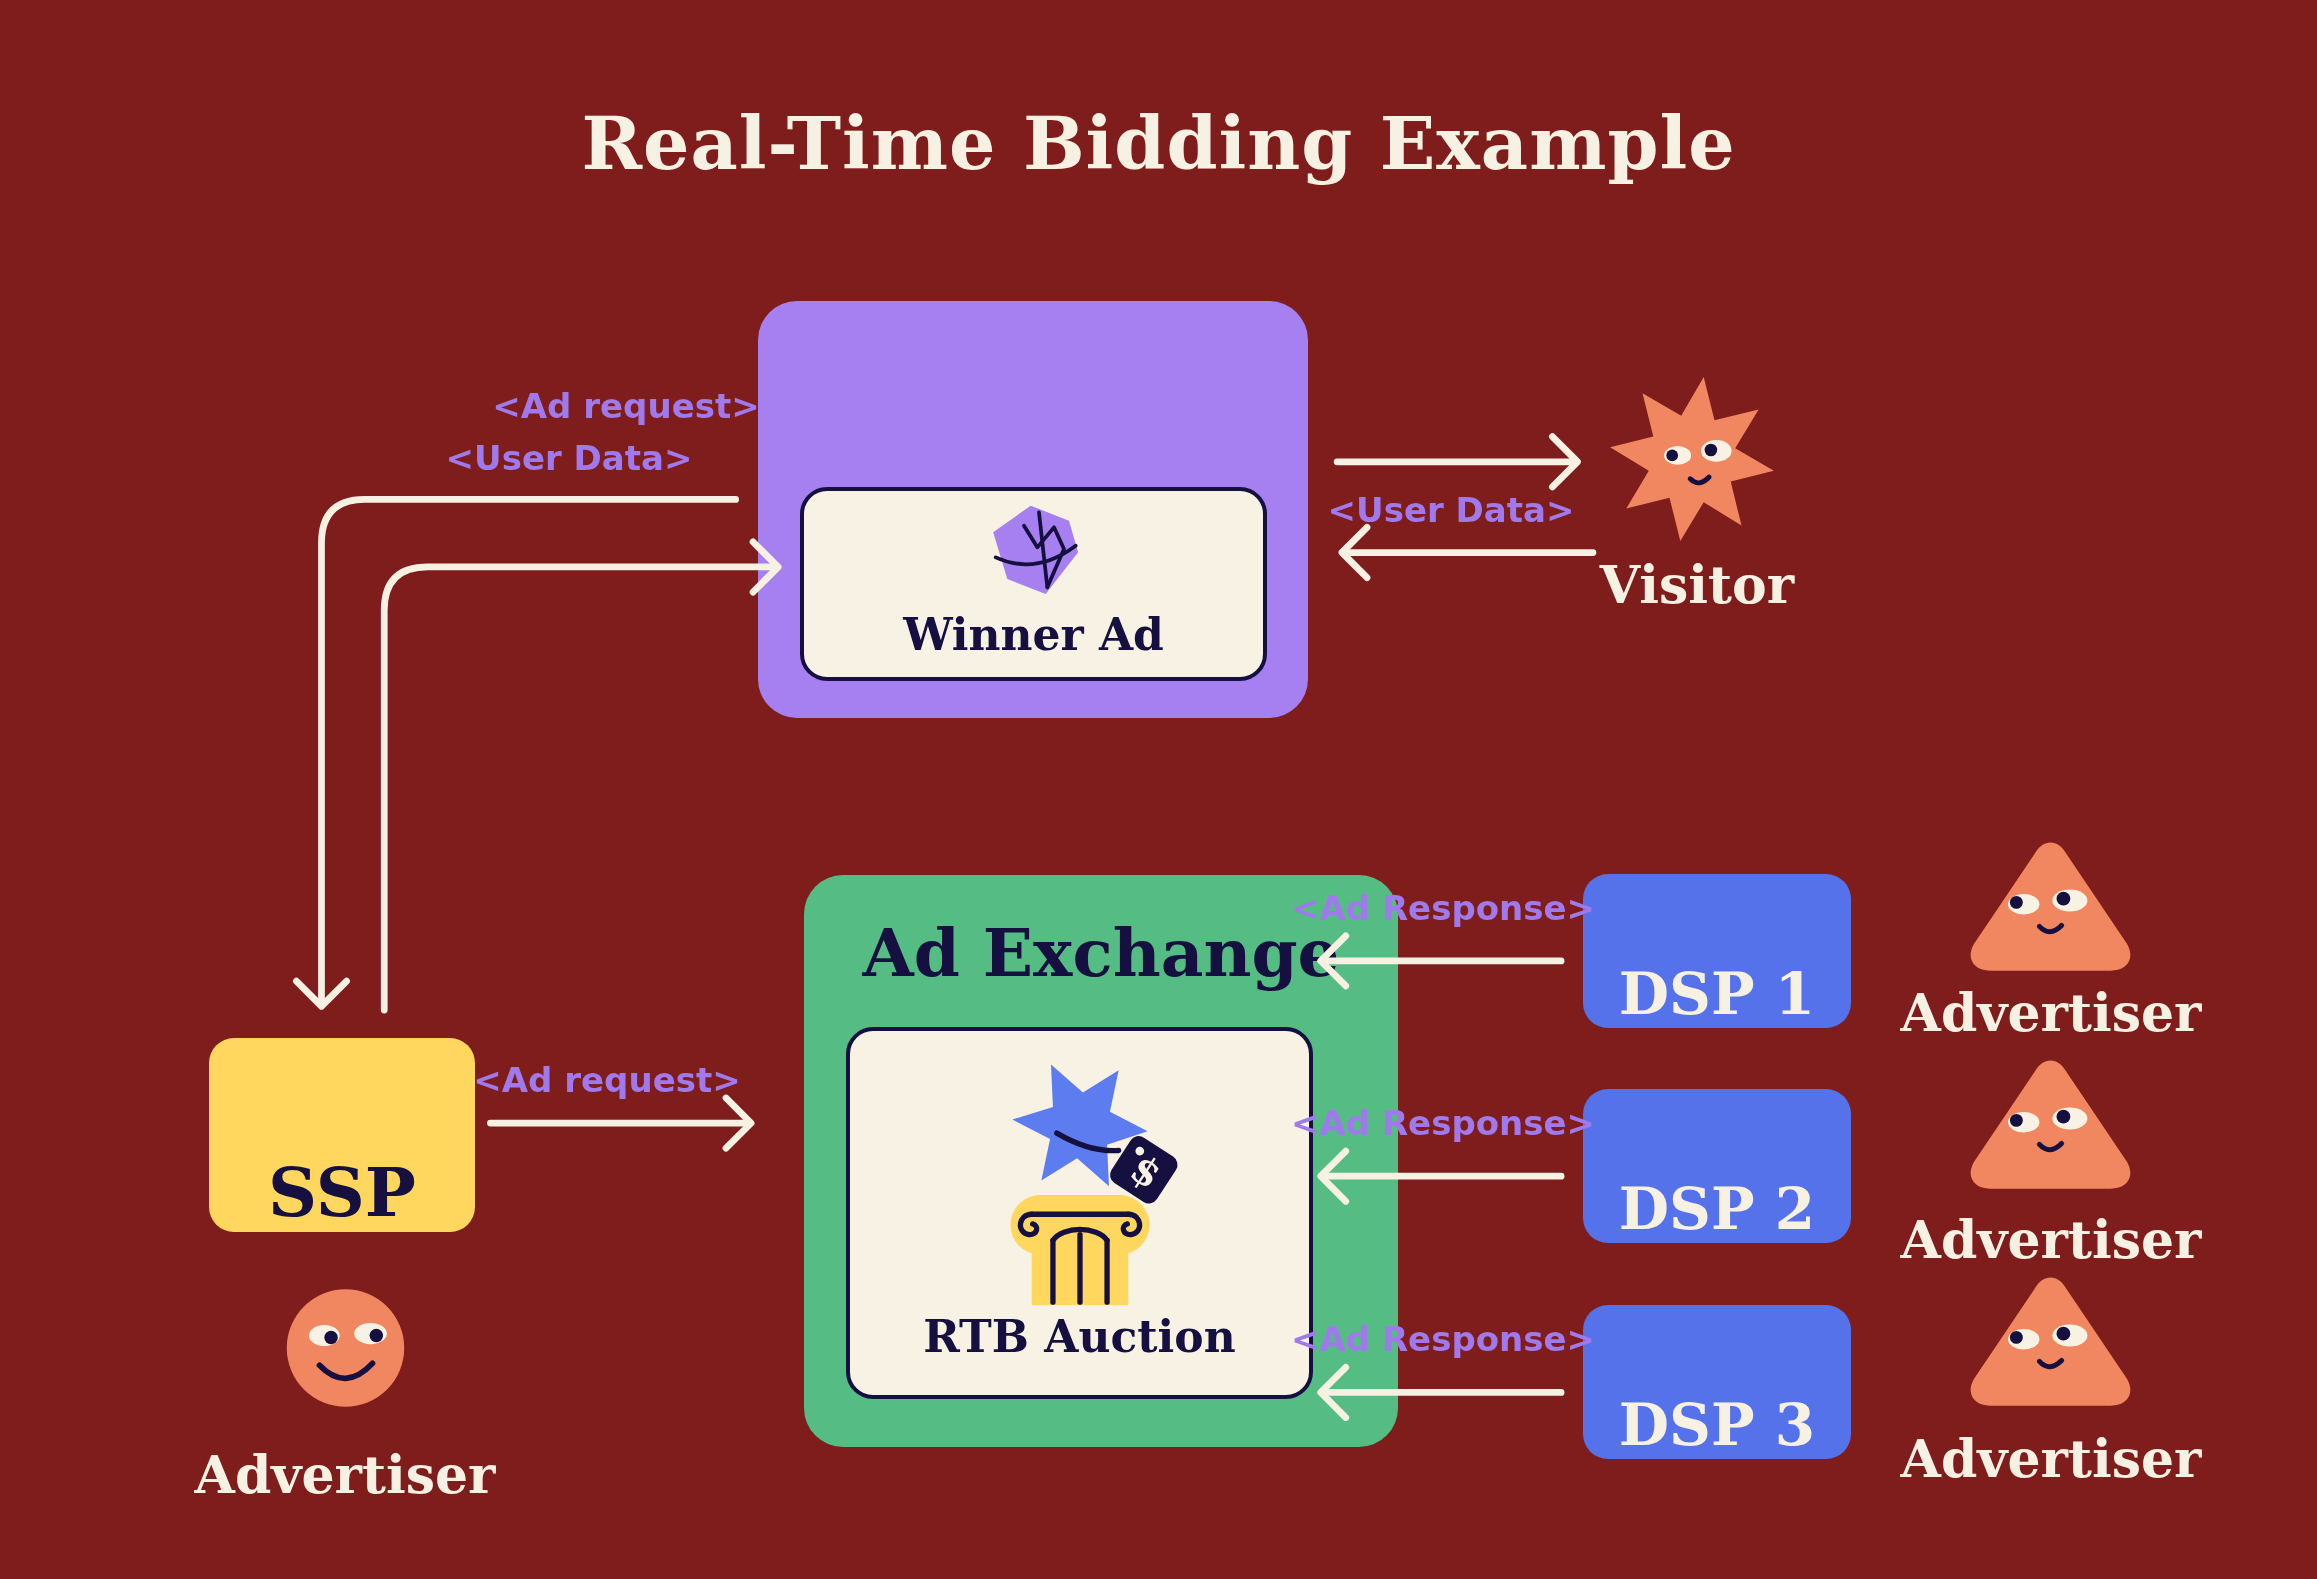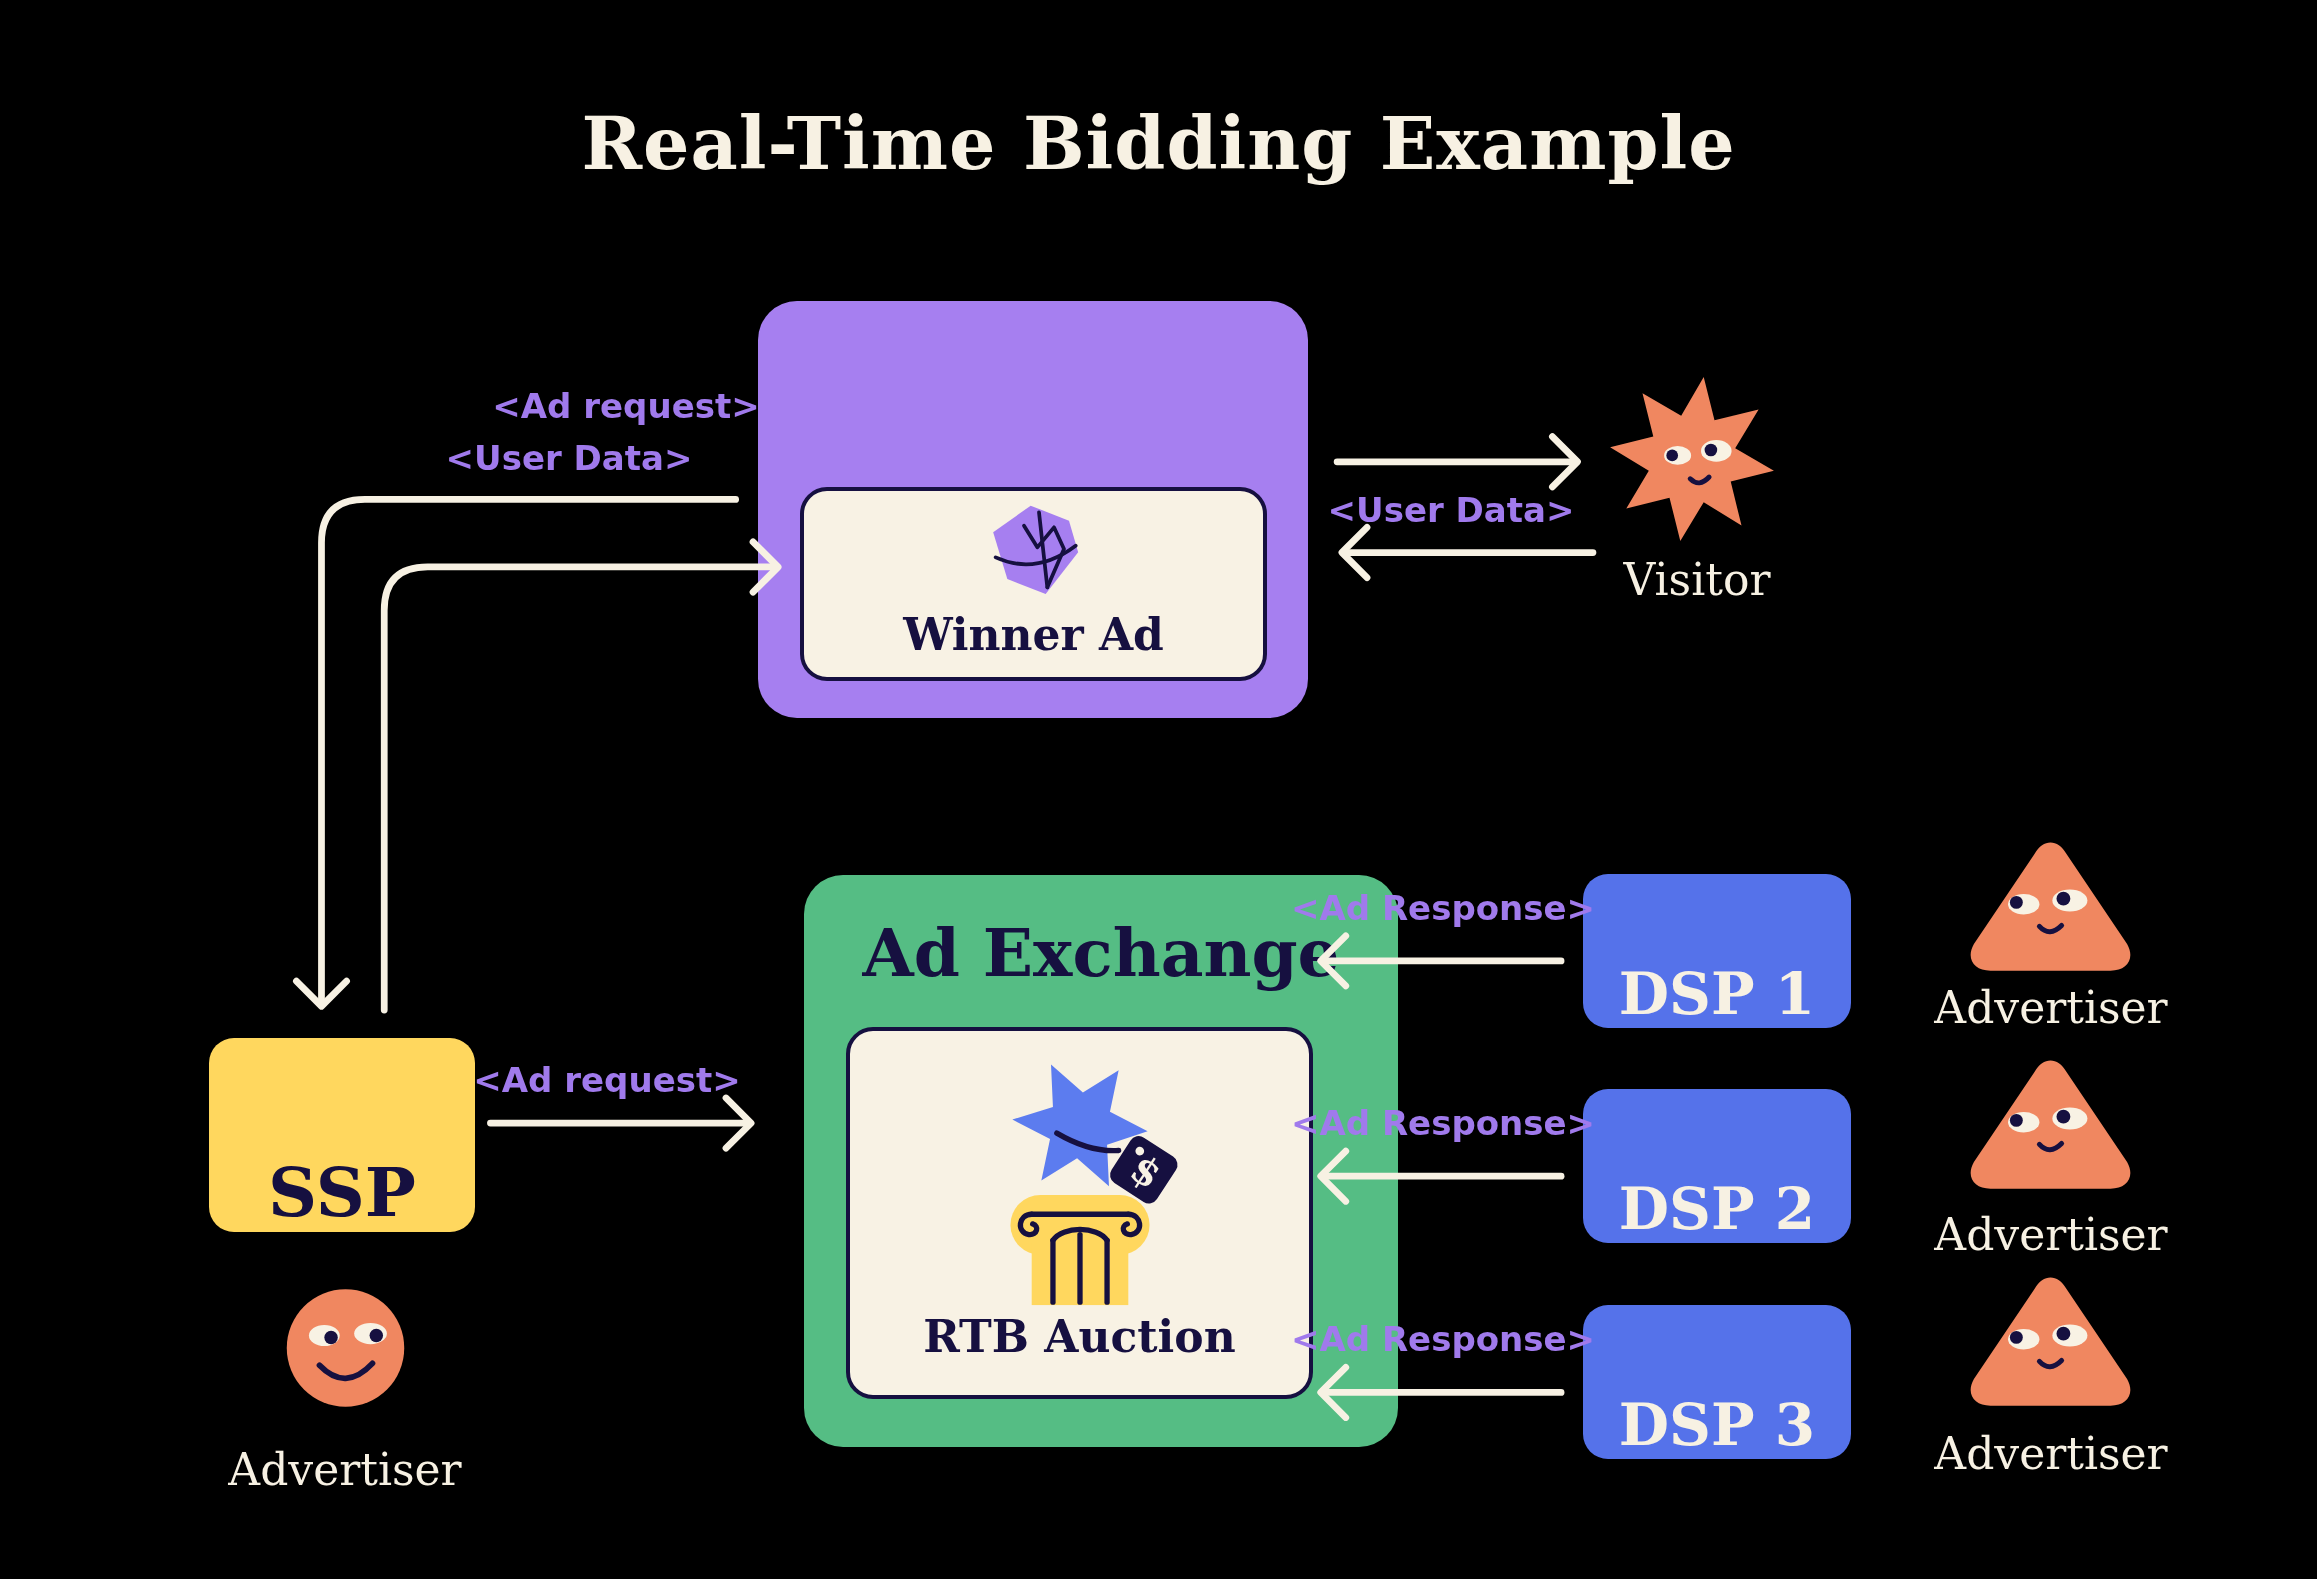--- a/index.html
+++ b/index.html
@@ -1,19 +1,19 @@
 <!DOCTYPE html>
 <html><head>
 <meta charset="utf-8">
 <style>
   * { margin:0; padding:0; box-sizing:border-box; }
   html,body { background:#0F0827; }
   .canvas {
     position:relative; width:2317px; height:1580px;
-    background:#000000; overflow:hidden;
+    background:#7f1d1d; overflow:hidden;
     font-family:"DejaVu Serif","Liberation Serif",serif;
   }
   .page-title {
     position:absolute; top:100px; left:0; width:100%;
     text-align:center; font-size:73px; font-weight:bold; color:#F7F1E3;
     letter-spacing:1px;
   }
   .bigbox { position:absolute; border-radius:39px; }
   .website-box  { left:758px; top:301px;  width:550px; height:417px; background:#A67FF0; }
   .exchange-box { left:758px; top:875px;  width:594px; height:572px; background:#55BD84;margin-left:46px; }
@@ -44,21 +44,21 @@
   }
   .node {
     position:absolute; display:flex; align-items:flex-end; justify-content:center;
     font-weight:bold; border-radius:25px;
   }
   .ssp-box { left:209px; top:1038px; width:266px; height:194px; background:#FFD75E; color:#161040; font-size:68px; }
   .dsp-box { left:1583px; width:268px; height:154px; background:#5572EA; color:#F7F1E3; font-size:58px; }
   .dsp-1 { top:874px; } .dsp-2 { top:1089px; } .dsp-3 { top:1305px; }
   .char-label {
     position:absolute; transform:translateX(-50%); text-align:center;
-    font-weight:normal; font-size:44px; color:#F7F1E3; white-space:nowrap;
+    font-weight:bold; font-size:52px; color:#F7F1E3; white-space:nowrap;
   }
   .figure { position:absolute; }
   svg.connectors {
     position:absolute; left:0; top:0; width:2317px; height:1580px;
     pointer-events:none;
   }
   .connectors path {
     stroke:#F7F1E3; stroke-width:7; fill:none;
     stroke-linecap:round; stroke-linejoin:round;
   }

